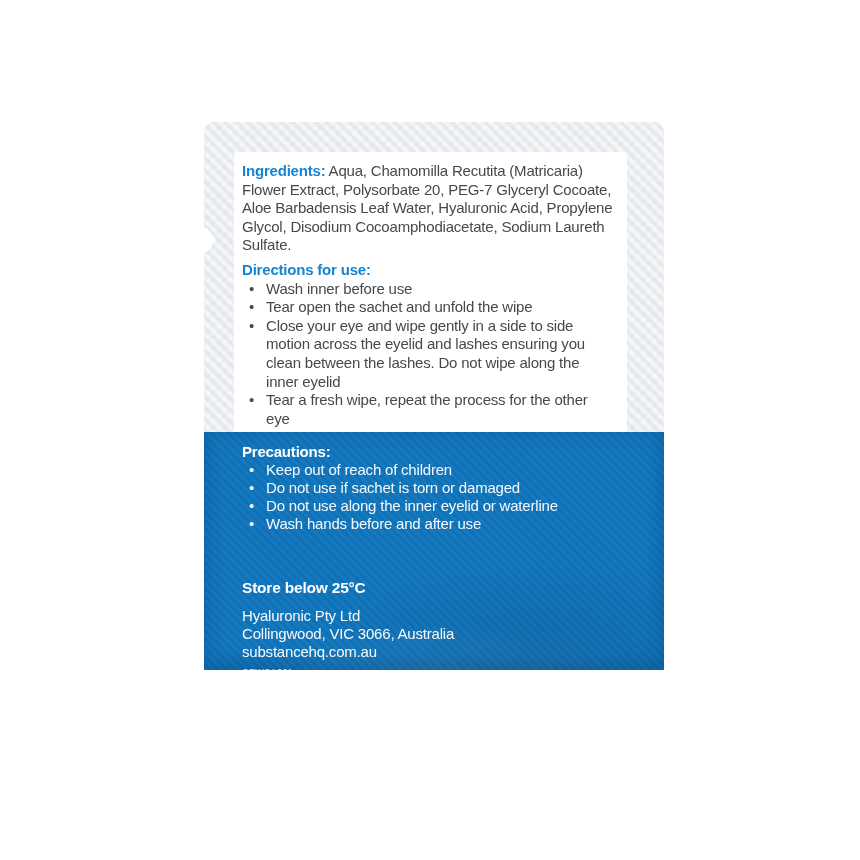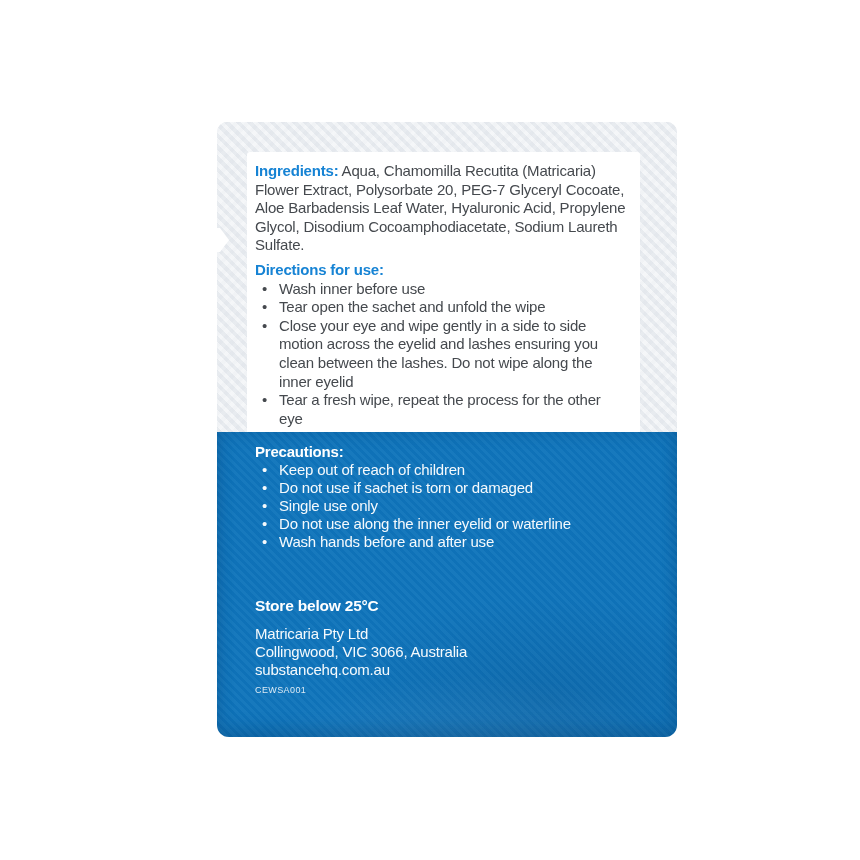--- a/index.html
+++ b/index.html
@@ -8,21 +8,21 @@
     --body-text:#45494e;
     --sachet-gray:#eef0f3;
     --label-bg:#ffffff;
   }
   html,body{margin:0;padding:0;background:#ffffff;}
   .stage{
     position:relative;width:860px;height:860px;background:#ffffff;overflow:hidden;
     font-family:"Liberation Sans","DejaVu Sans",sans-serif;
   }
   .sachet{
-    position:absolute;left:217px;top:122px;width:460px;height:615px;
+    position:absolute;left:204px;top:122px;width:460px;height:615px;
     border-radius:10px 10px 12px 12px;overflow:hidden;
   }
   
   .sachet-top{
     position:relative;height:310px;
     background:
       repeating-linear-gradient(45deg, rgba(223,228,234,0.55) 0 4px, rgba(246,248,250,0.55) 4px 8px),
       repeating-linear-gradient(-45deg, rgba(228,232,237,0.40) 0 4px, rgba(249,250,251,0.40) 4px 8px),
       var(--sachet-gray);
   }
@@ -46,21 +46,21 @@
   .accent-bold{color:var(--accent-blue);font-weight:700;}
   .accent-heading{
     font-size:15px;line-height:18.6px;letter-spacing:-0.2px;
     color:var(--accent-blue);font-weight:700;margin-top:6px;
   }
   ul.bullets{list-style:none;}
   ul.bullets li{position:relative;padding-left:24px;}
   ul.bullets li::before{content:"\2022";position:absolute;left:7px;}
   
   .sachet-blue{
-    position:relative;height:305px;box-sizing:border-box;
+    position:relative;height:238px;box-sizing:border-box;
     padding:11px 40px 0 38px;color:#ffffff;
     background:
       radial-gradient(75% 55% at 72% 88%, rgba(8,52,96,0.16), rgba(8,52,96,0) 62%),
       radial-gradient(95% 70% at 55% 118%, rgba(255,255,255,0.12), rgba(255,255,255,0) 55%),
       repeating-linear-gradient(45deg, rgba(255,255,255,0.035) 0 3px, rgba(10,60,110,0.045) 3px 6px),
       var(--panel-blue);
     box-shadow:inset 0 0 18px rgba(6,48,92,0.18), inset 0 -10px 16px rgba(6,48,92,0.16);
   }
   .white-heading{font-size:15px;line-height:18px;letter-spacing:-0.2px;font-weight:700;color:#ffffff;}
   .blue-copy{font-size:15px;line-height:18px;letter-spacing:-0.2px;color:rgba(255,255,255,0.96);}
@@ -87,29 +87,28 @@
           <li>Tear a fresh wipe, repeat the process for the other eye</li>
         </ul>
       </div>
     </div>
 
     <div class="sachet-blue">
       <h3 class="white-heading">Precautions:</h3>
       <ul class="bullets blue-copy">
         <li>Keep out of reach of children</li>
         <li>Do not use if sachet is torn or damaged</li>
-        <li>Single use only</li>
         <li>Do not use along the inner eyelid or waterline</li>
         <li>Wash hands before and after use</li>
       </ul>
 
       <p class="storage">Store below 25°C</p>
 
       <div class="company">
-        <div>Matricaria Pty Ltd</div>
+        <div>Hyaluronic Pty Ltd</div>
         <div>Collingwood, VIC 3066, Australia</div>
         <div>substancehq.com.au</div>
       </div>
 
       <div class="code">CEWSA001</div>
     </div>
 
     <div class="tear-notch"></div>
   </div>
 </div>

